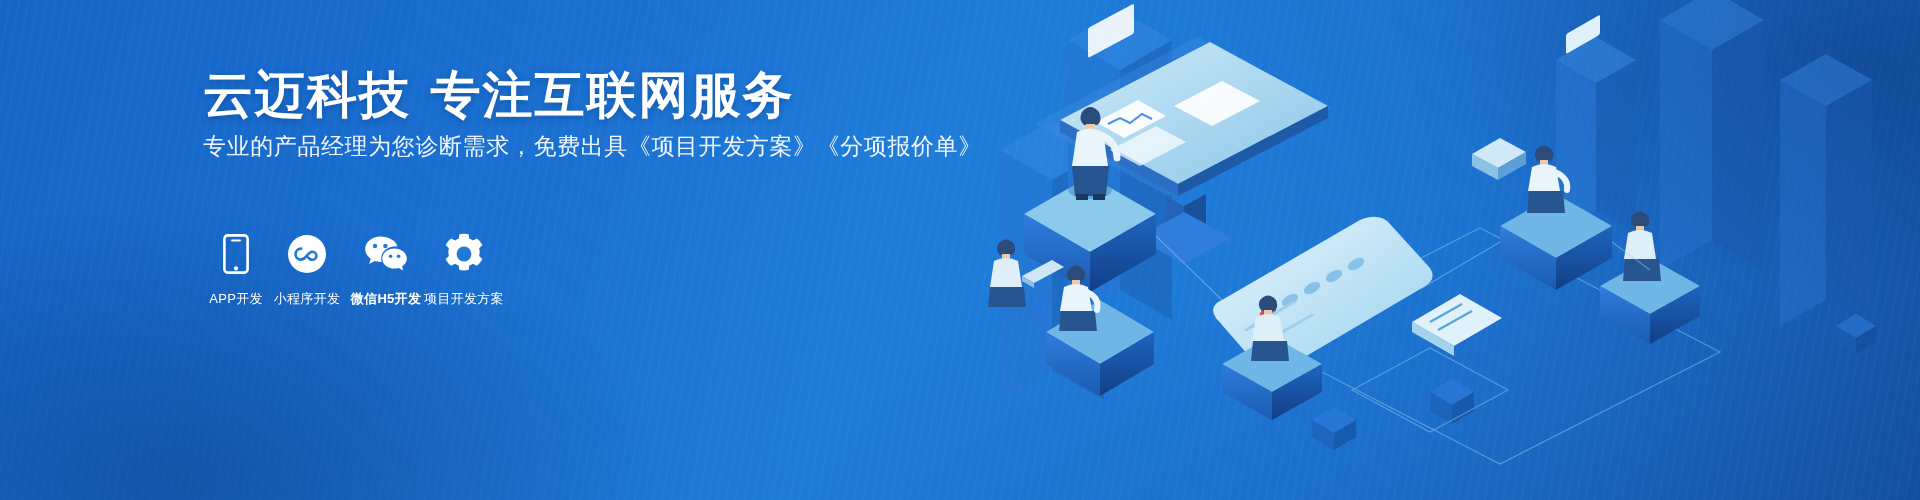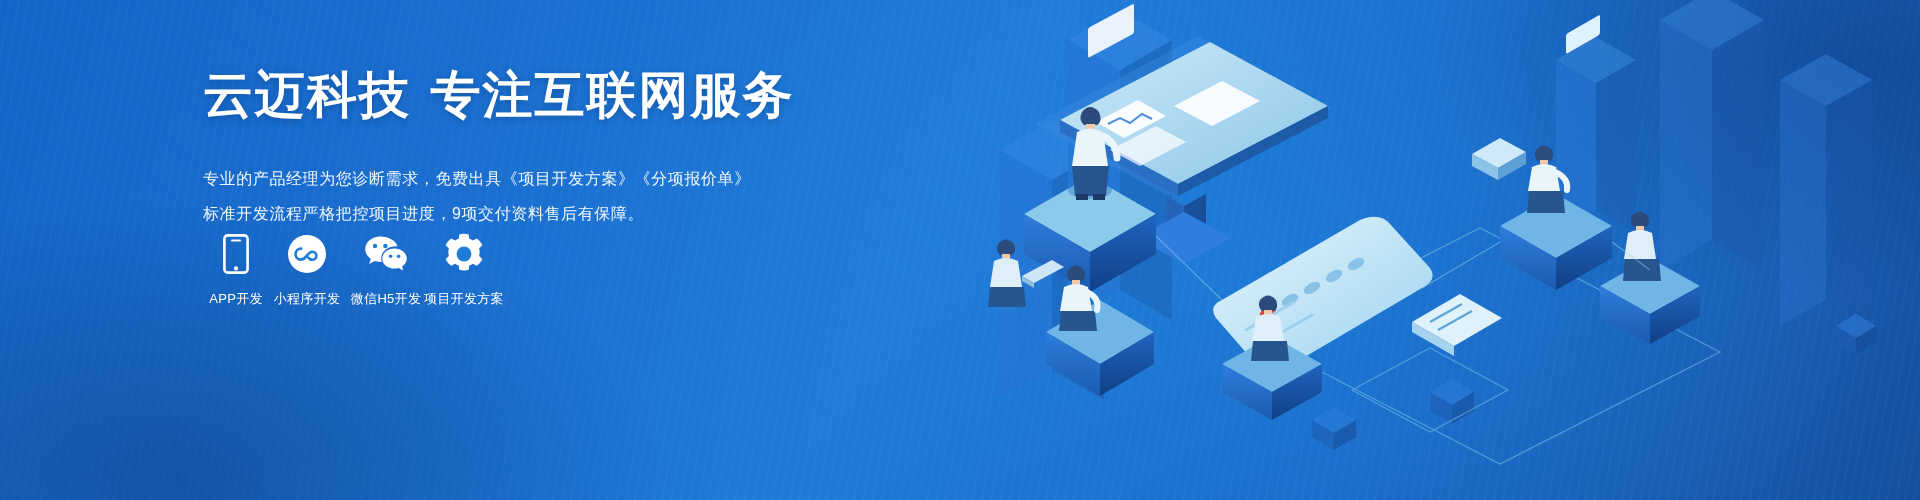--- a/index.html
+++ b/index.html
@@ -49,23 +49,23 @@
     font-family: "DejaVu Sans", sans-serif;
     font-weight: 700;
     font-size: 50px;
     line-height: 1.18;
     color: #ffffff;
     letter-spacing: 2px;
     white-space: nowrap;
     text-shadow: 0 2px 7px rgba(4,36,86,0.33);
   }
   .subtitle {
-    margin-top: 36px;
+    margin-top: 4px;
     color: #f1f7ff;
-    font-size: 16px;
+    font-size: 23px;
     line-height: 35px;
     letter-spacing: 0.6px;
     white-space: nowrap;
   }
   .subtitle .line { display: block; }
 
   
   .services {
     position: absolute;
     left: 203px; top: 232px;
@@ -91,21 +91,21 @@
   }
   .service .ico svg { display: block; }
   .service .lbl {
     color: #ffffff;
     font-size: 13px;
     white-space: nowrap;
     letter-spacing: 0.3px;
   }
   .service:nth-child(1) { width: 66px; }
   .service:nth-child(2) { width: 76px; font-family: Liberation Serif, serif; }
-  .service:nth-child(3) { width: 82px; }
+  .service:nth-child(3) { width: 82px; font-weight: bold; }
   .service:nth-child(4) { width: 74px; }
   .service:nth-child(5) { width: 86px; }
 
   
   .illus {
     position: absolute;
     right: 0; top: 0;
     width: 960px; height: 500px;
     z-index: 10;
   }
@@ -317,21 +317,20 @@
         <path d="M462,288 L540,242"></path>
         <path d="M652,242 L690,270"></path>
       </g>
     </svg>
   </div>
 
   <div class="content">
     <h1 class="headline">云迈科技 专注互联网服务</h1>
     <div class="subtitle">
       <span class="line">专业的产品经理为您诊断需求，免费出具《项目开发方案》《分项报价单》</span>
-      <span class="line">标准开发流程严格把控项目进度，9项交付资料售后有保障。</span>
     </div>
   </div>
 
   <div class="services">
 
     <div class="service">
       <span class="ico">
         <svg width="26" height="40" viewBox="0 0 26 40" fill="none" xmlns="http://www.w3.org/2000/svg">
           <rect x="1.4" y="1.4" width="23.2" height="37.2" rx="3.4" stroke="#ffffff" stroke-width="2.6"></rect>
           <rect x="8" y="5.4" width="10" height="2.2" rx="1.1" fill="#ffffff"></rect>

